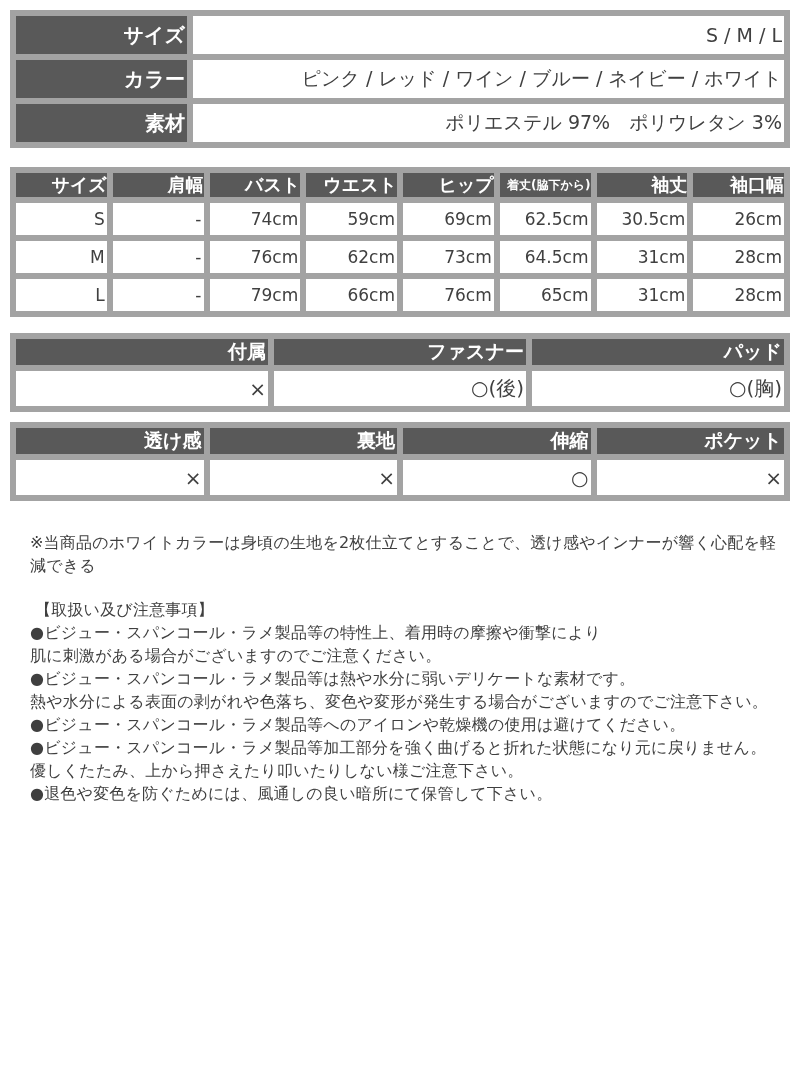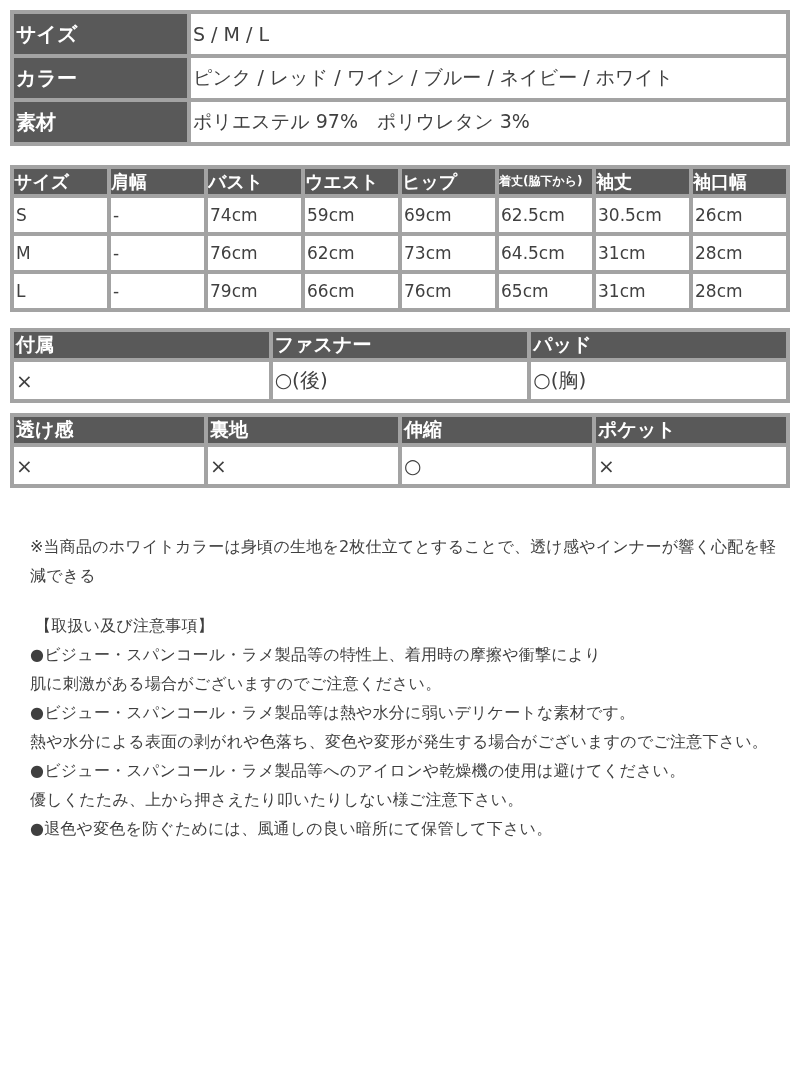--- a/index.html
+++ b/index.html
@@ -12,22 +12,22 @@
   }
   .page { padding: 10px; }
 
   table {
     border-collapse: collapse;
     table-layout: fixed;
     width: 780px;
     border: 3px solid #111111;
   }
   th, td {
-    border: 4px solid #a3a3a3;
-    text-align: left;
+    border: 6px solid #a3a3a3;
+    text-align: right;
     vertical-align: middle;
     padding: 0 2px;
     overflow: hidden;
   }
   th {
     background: #595959;
     color: #ffffff;
     font-weight: bold;
   }
 
@@ -45,25 +45,25 @@
   .size-table th.small { font-size: 12px; }
   .size-table td { height: 38px; font-size: 17px; }
 
   
   .feat-table th { height: 29px; font-size: 19px; }
   .feat-table td { height: 41px; font-size: 20px; }
   .feat-table.second { margin-top: 10px; }
 
   
   .notes {
-    margin-top: 44px;
+    margin-top: 30px;
     padding-left: 20px;
     padding-right: 10px;
     font-size: 16px;
-    line-height: 29px;
+    line-height: 23px;
     color: #3f3f3f;
     letter-spacing: 0.2px;
   }
   .notes .line { white-space: pre-wrap; }
   .notes .gap { height: 21px; }
   .care-title { padding-left: 5px; }
 </style>
 </head>
 <body>
 
@@ -171,17 +171,18 @@
 
   <div class="notes">
     <div class="line">※当商品のホワイトカラーは身頃の生地を2枚仕立てとすることで、透け感やインナーが響く心配を軽減できる</div>
     <div class="gap"></div>
     <div class="line care-title">【取扱い及び注意事項】</div>
     <div class="line">●ビジュー・スパンコール・ラメ製品等の特性上、着用時の摩擦や衝撃により</div>
     <div class="line">肌に刺激がある場合がございますのでご注意ください。</div>
     <div class="line">●ビジュー・スパンコール・ラメ製品等は熱や水分に弱いデリケートな素材です。</div>
     <div class="line">熱や水分による表面の剥がれや色落ち、変色や変形が発生する場合がございますのでご注意下さい。</div>
     <div class="line">●ビジュー・スパンコール・ラメ製品等へのアイロンや乾燥機の使用は避けてください。</div>
+    <div class="line">●ビジュー・スパンコール・ラメ製品等加工部分を強く曲げると折れた状態になり元に戻りません。</div>
     <div class="line">優しくたたみ、上から押さえたり叩いたりしない様ご注意下さい。</div>
     <div class="line">●退色や変色を防ぐためには、風通しの良い暗所にて保管して下さい。</div>
   </div>
 
 </div>
 
 </body></html>

